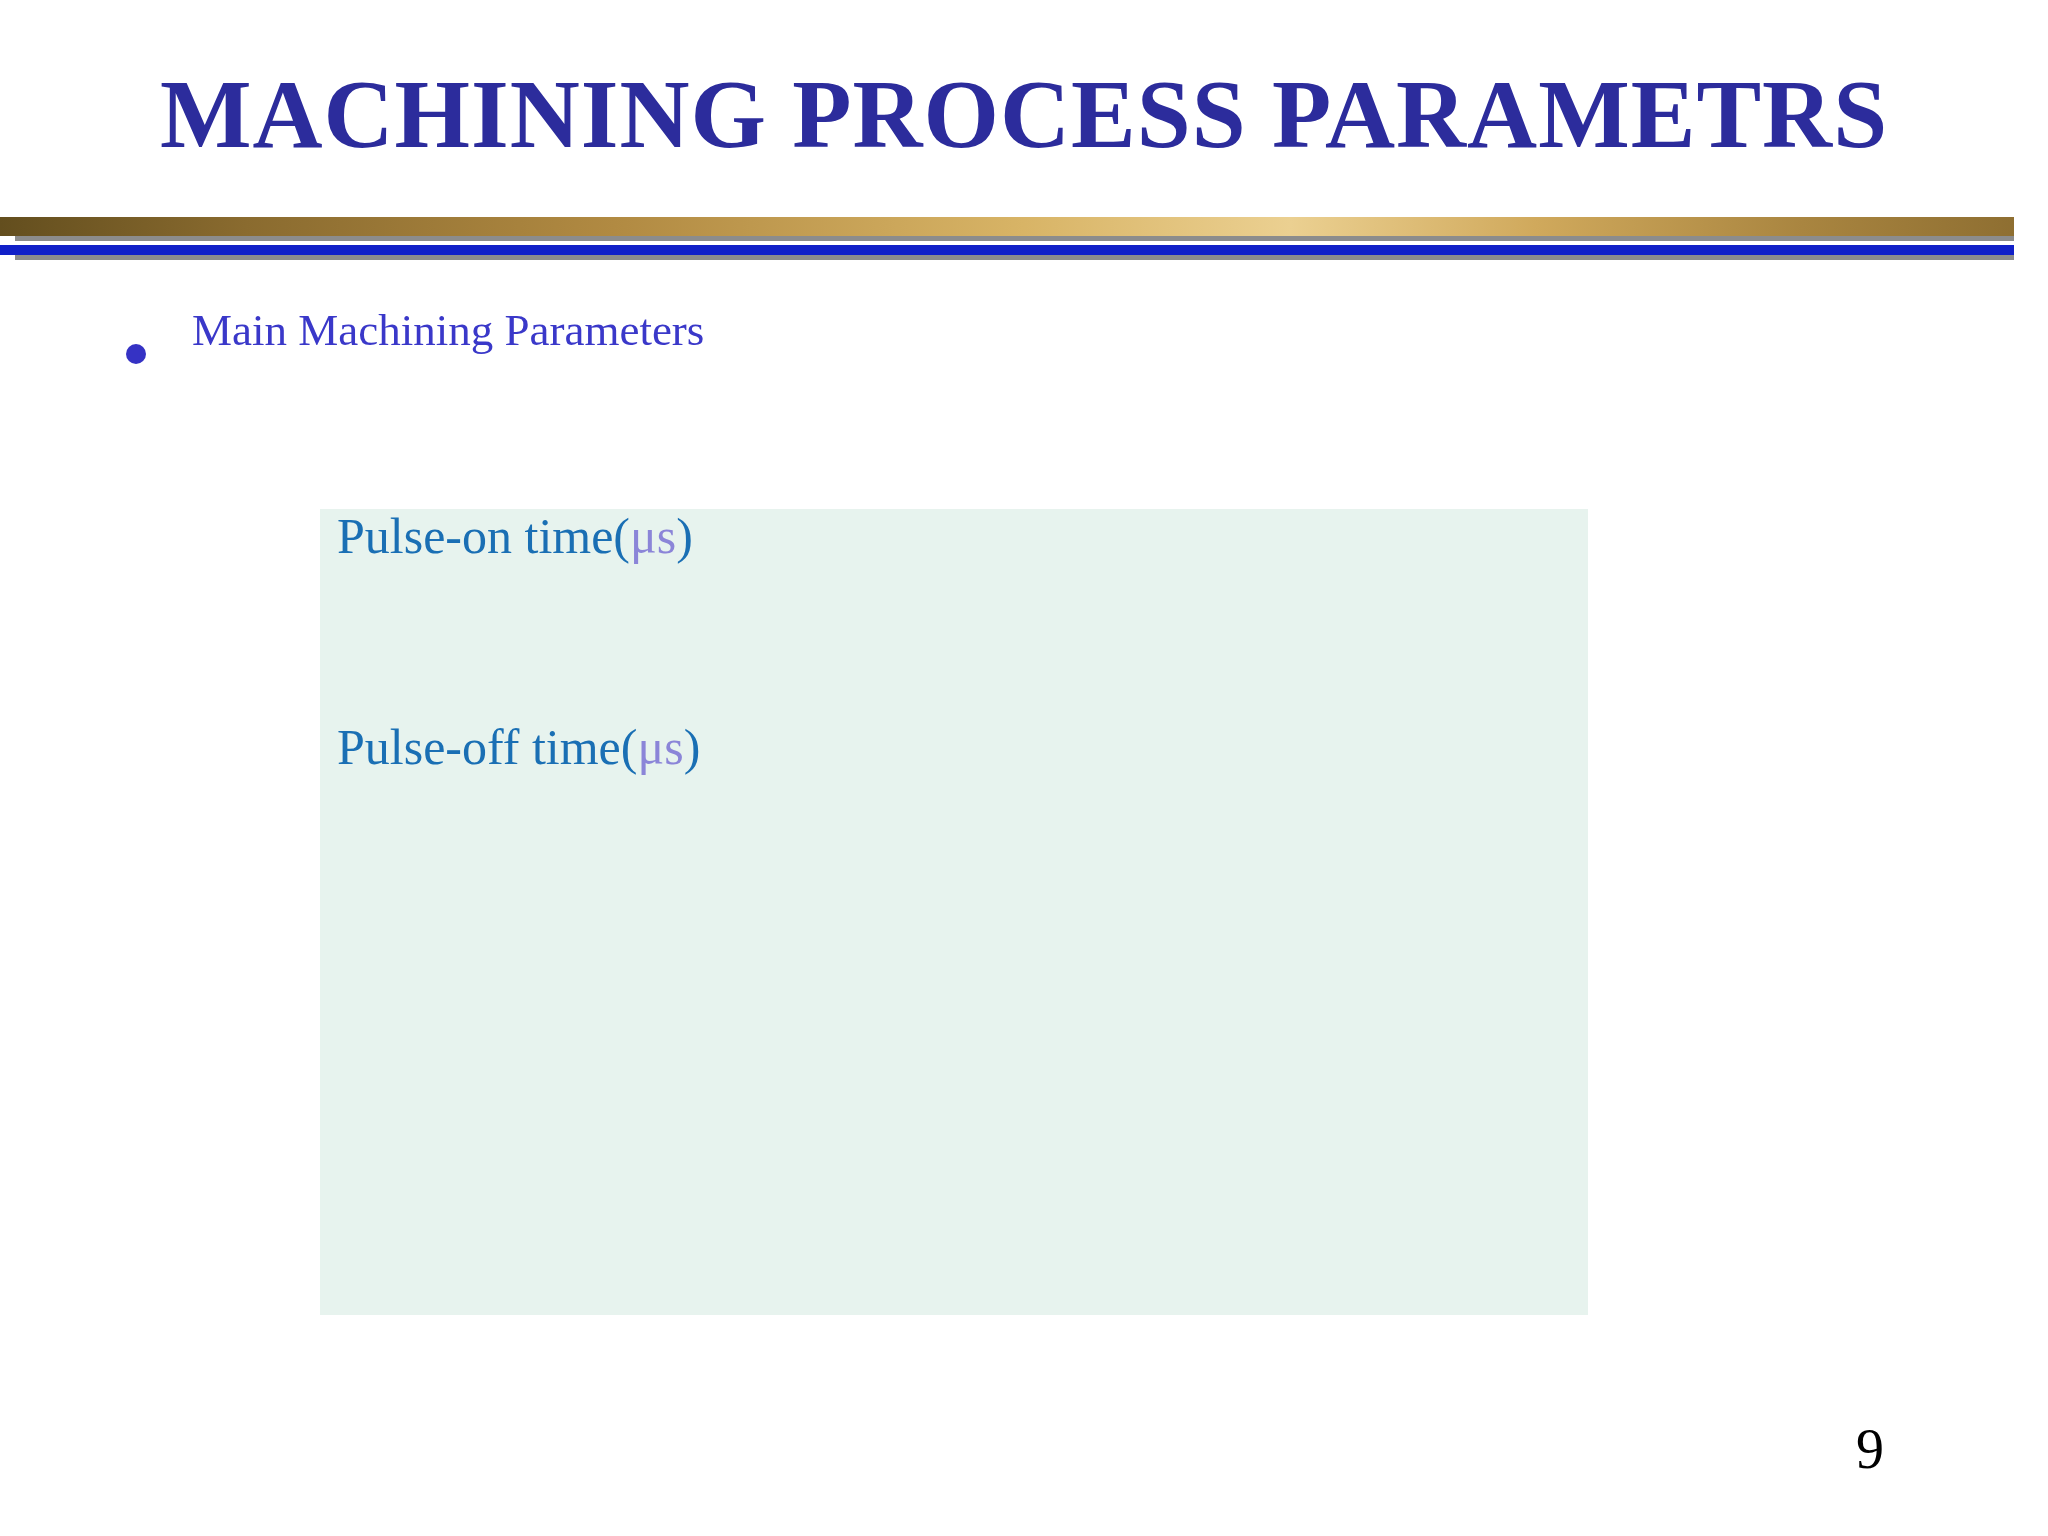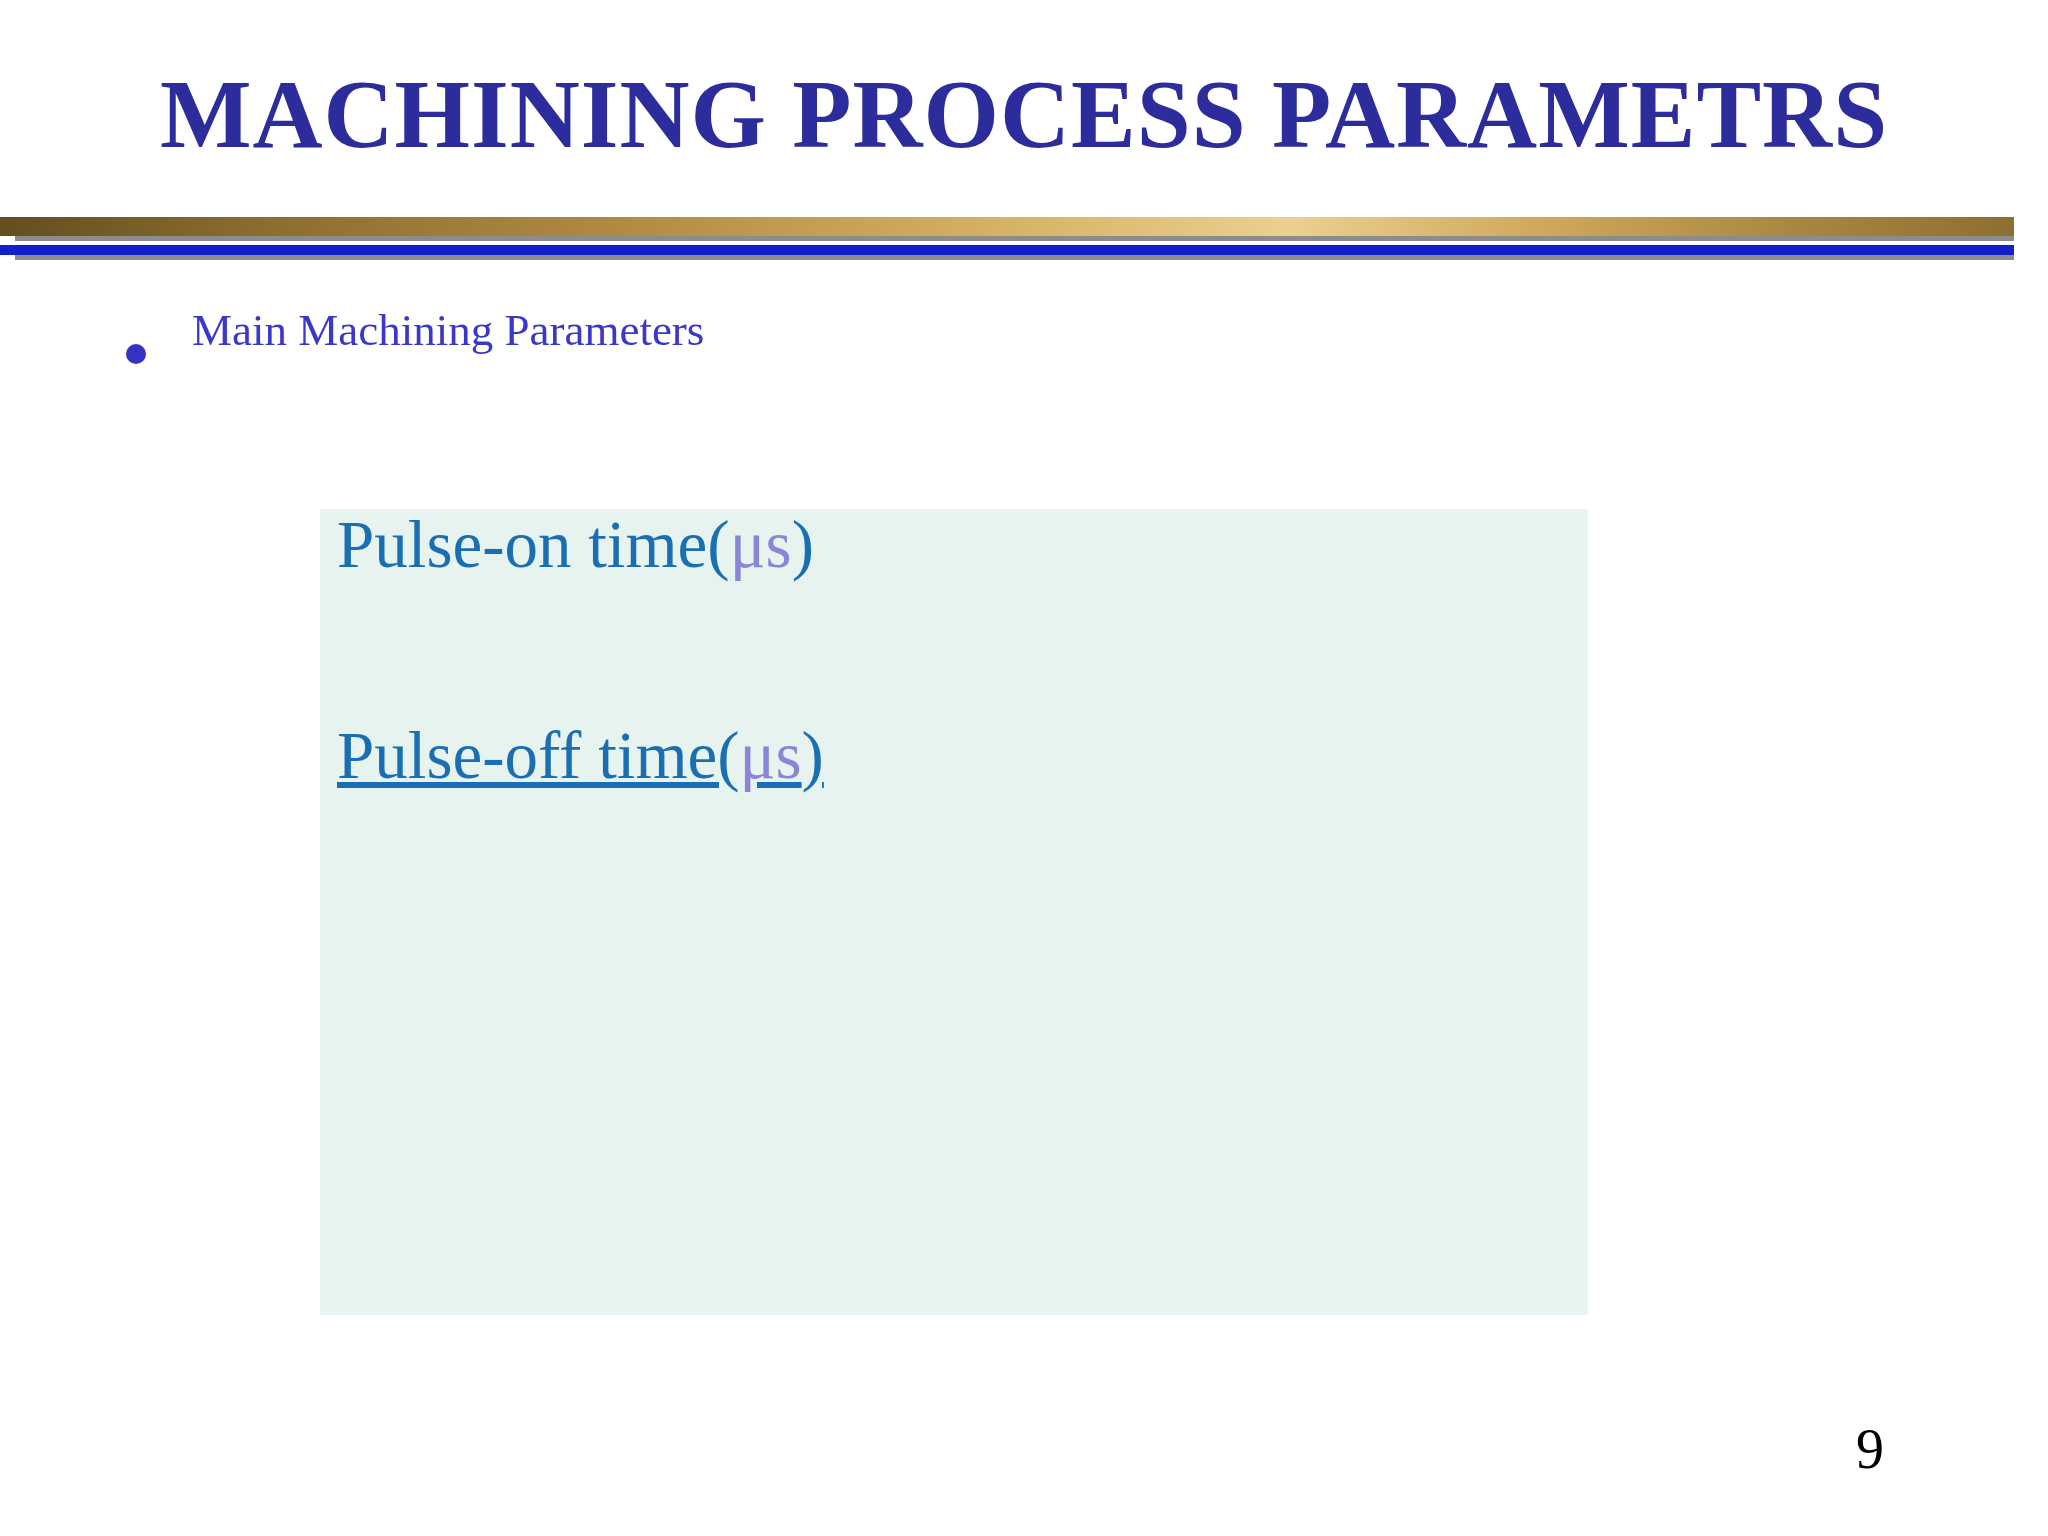--- a/index.html
+++ b/index.html
@@ -59,28 +59,28 @@
   }
   .param-box{
     position:absolute;
     left:320px;top:495px;
     width:1268px;height:806px;
     background:#E7F3EE;
   }
   .param-line{
     position:absolute;
     left:337px;
-    font-size:67px;
+    font-size:50px;
     line-height:1;
     color:#1A6FB4;
     white-space:nowrap;
   }
   .param-line .unit{color:#8B85D8;}
   .pl-1{top:497px;}
-  .pl-2{top:708px;text-decoration:underline;}
+  .pl-2{top:708px;}
   .pl-3{top:919px;}
   .pl-4{top:1109px;}
   .page-number{
     position:absolute;
     left:1856px;top:1407px;
     font-size:56px;
     line-height:1;
     color:#000000;
   }
 </style>

